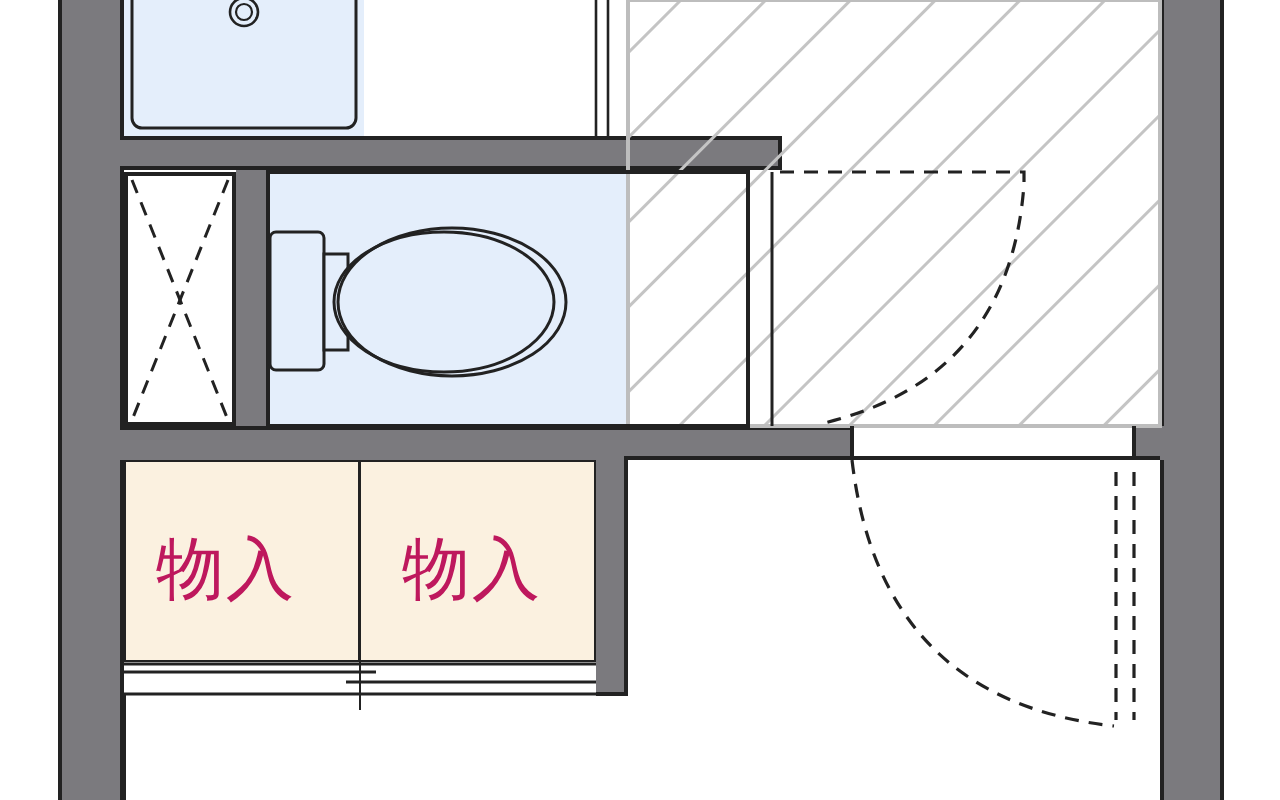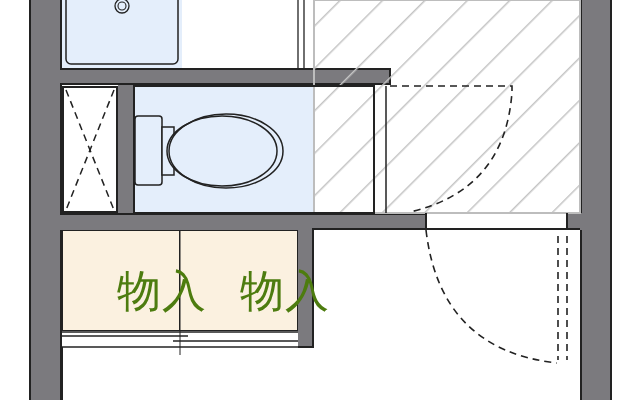--- a/index.html
+++ b/index.html
@@ -1,21 +1,21 @@
 <!DOCTYPE html>
 <html><head>
 <meta charset="utf-8">
 <style>
   html, body { margin:0; padding:0; }
   body { width:640px; height:400px; background:#ffffff; position:relative; overflow:hidden;
          font-family:"DejaVu Sans", sans-serif; }
   .abs { position:absolute; box-sizing:border-box; }
   .wall { background:#7b7a7e; }
   svg { position:absolute; left:0; top:0; }
-  .label { position:absolute; font-size:44px; color:#4d7c0f; letter-spacing:1px;margin-left:39px; }
+  .label { position:absolute; font-size:34px; color:#be185d; letter-spacing:1px; }
 </style>
 </head>
 <body>
 
 <div class="abs" style="left:62px;top:0;width:120px;height:68px;background:#e4eefb;"></div>
 <div class="abs" style="left:134px;top:86px;width:180px;height:127px;background:#e4eefb;"></div>
 <div class="abs" style="left:62px;top:230px;width:118px;height:101px;background:#fbf1e0;border:1px solid #222;"></div>
 <div class="abs" style="left:180px;top:230px;width:118px;height:101px;background:#fbf1e0;border:1px solid #222;border-left:none;"></div>
 
 <div class="abs wall" style="left:29px;top:0;width:33px;height:400px;border-left:2px solid #222;border-right:2px solid #222;"></div>

